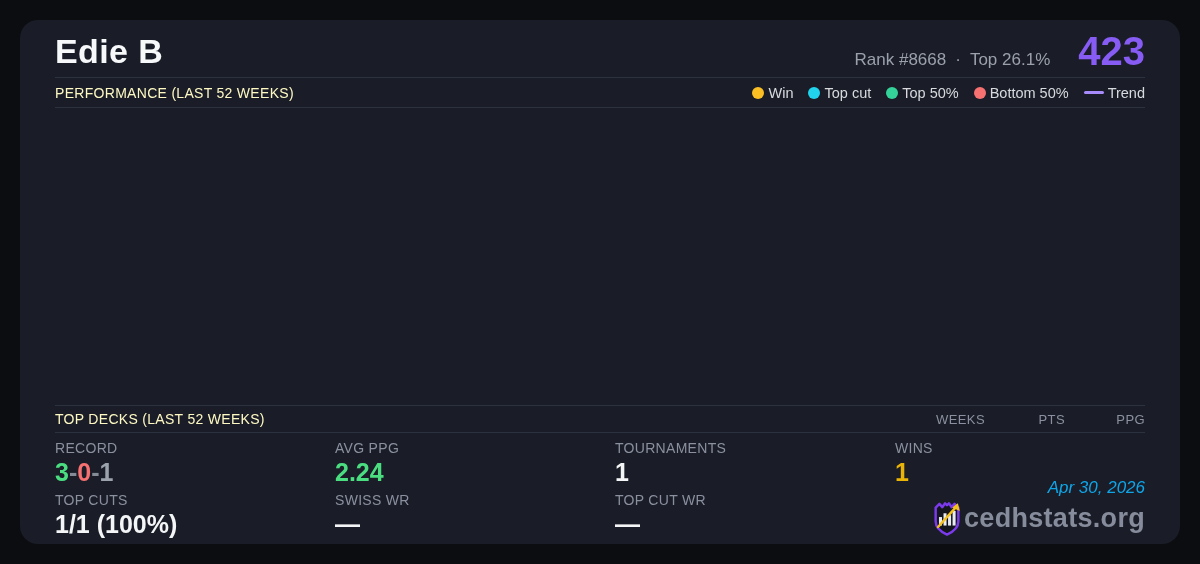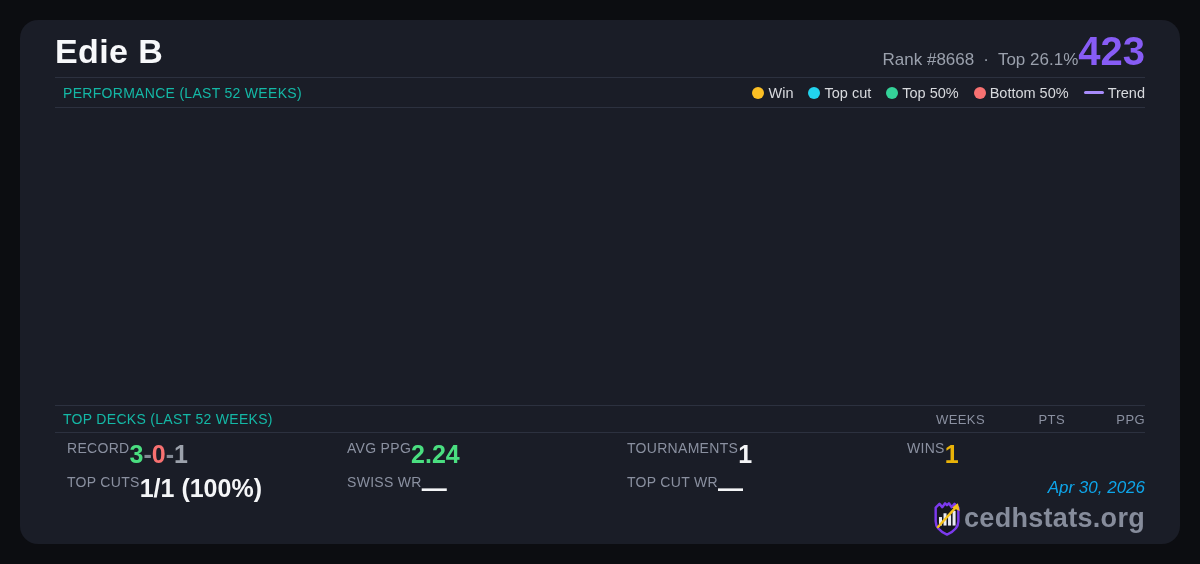--- a/index.html
+++ b/index.html
@@ -4,41 +4,41 @@
 <style>
   * { margin:0; padding:0; box-sizing:border-box; }
   html,body { width:1200px; height:564px; background:#0c0d11; font-family:"Liberation Sans", sans-serif; overflow:hidden; }
   .card {
     position:absolute; left:20px; top:20px; width:1160px; height:524px;
     background:#1a1d27; border-radius:18px; padding:0 35px;
     display:flex; flex-direction:column; overflow:hidden;
   }
   .card-top { display:flex; justify-content:space-between; align-items:flex-end; padding:12px 0 6px; }
   .player-name { font-size:34px; font-weight:700; color:#f7f8fa; letter-spacing:0.4px; }
-  .rank-group { display:flex; align-items:baseline; gap:0; padding-bottom:1px; }
+  .rank-group { display:flex; align-items:baseline; gap:28px; padding-bottom:1px; }
   .rank-meta { color:#9aa0ac; font-size:17px; display:flex; gap:9px; align-items:baseline; }
   .score { color:#875cf5; font-size:40px; font-weight:700; line-height:0.85; }
   .divider { height:1px; background:#2c313f; flex:none; }
   .perf-row { display:flex; justify-content:space-between; align-items:center; height:29px; flex:none; }
-  .section-label { color:#14b8a6; font-size:14px; letter-spacing:0.3px;margin-left:8px; }
+  .section-label { color:#fef9c3; font-size:14px; letter-spacing:0.3px; }
   .legend { display:flex; align-items:center; gap:15px;margin-left:24px; }
   .legend-item { display:flex; align-items:center; gap:4px; color:#d8dade; font-size:14.5px; }
   .dot { width:12px; height:12px; border-radius:50%; flex:none; }
   .dot-win { background:#fbbf24; }
   .dot-topcut { background:#22d3ee; }
   .dot-top50 { background:#34d399; }
   .dot-bottom50 { background:#f87171; }
   .trend-dash { width:20px; height:3px; border-radius:2px; background:#a78bfa; flex:none; }
   .chart-area { flex:1; }
   .decks-row { display:flex; justify-content:space-between; align-items:center; height:26px; flex:none; }
   .deck-cols { display:flex; }
   .deck-col { width:80px; text-align:right; color:#8a90a0; font-size:13px; letter-spacing:0.4px; }
   .stats { position:relative; flex:none; height:111px; padding-top:5px; }
   .stats-grid { display:grid; grid-template-columns:280px 280px 280px 1fr; row-gap:2px; }
-  .stat-cell { display:flex; flex-direction:row;margin-left:12px; }
+  .stat-cell { display:flex; flex-direction:column; }
   .stat-label { color:#8a90a0; font-size:14px; letter-spacing:0.3px; margin-top:2px; }
   .stat-value { font-size:25px; font-weight:700; color:#f4f5f7; line-height:1.12; margin:2px 0 2px; }
   .rv-g { color:#4ade80; } .rv-d { color:#848a96; } .rv-r { color:#f87171; } .rv-n { color:#9ca2ac; }
   .val-green { color:#4ade80; }
   .val-gold { color:#eab308; }
   .footer { position:absolute; right:0; bottom:7px; text-align:right; }
   .footer-date { color:#0ea5e9; font-size:17px; margin-bottom:1px;font-style:italic; }
   .site { display:flex; align-items:center; gap:0; justify-content:flex-end; }
   .site-name { color:#868c9b; font-size:27px; font-weight:700; letter-spacing:0.3px; }
 </style>

